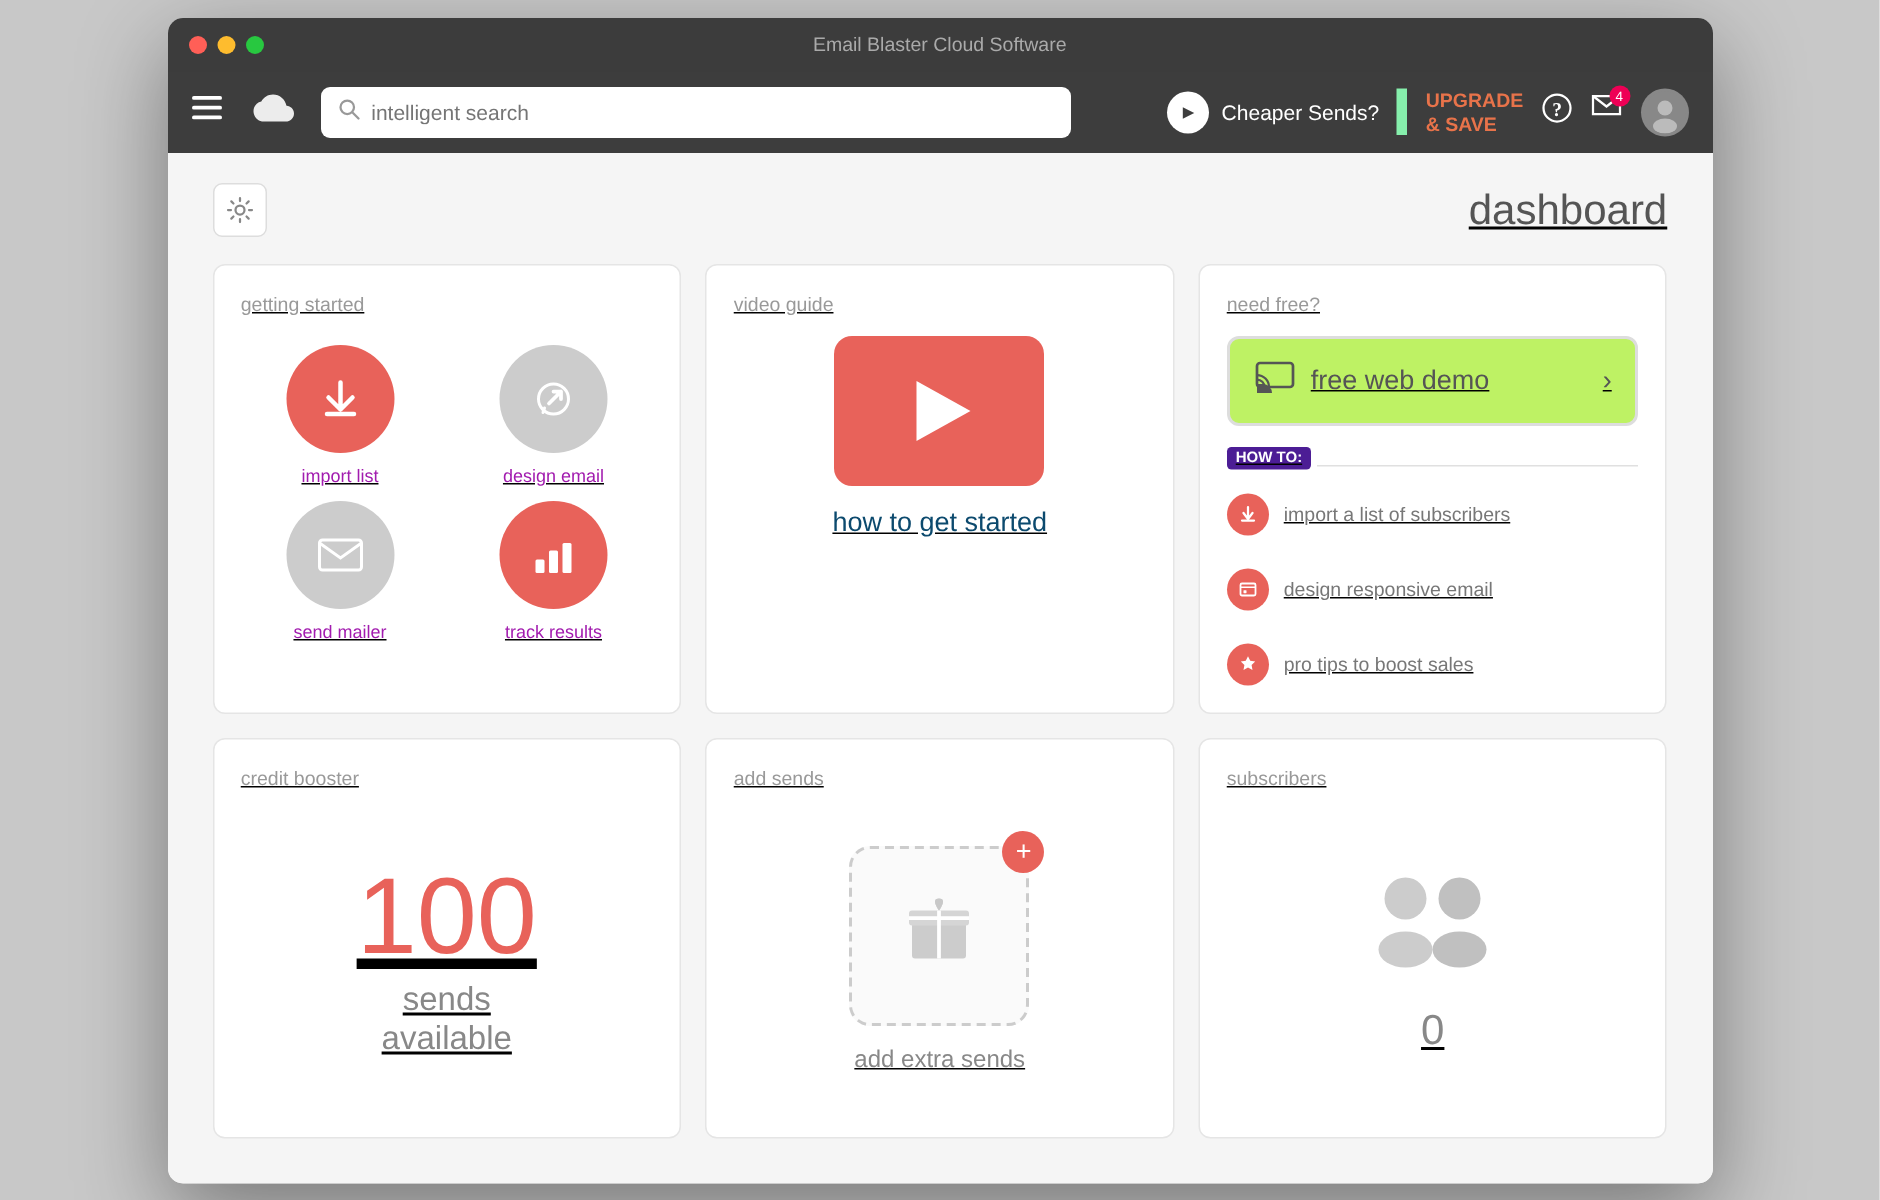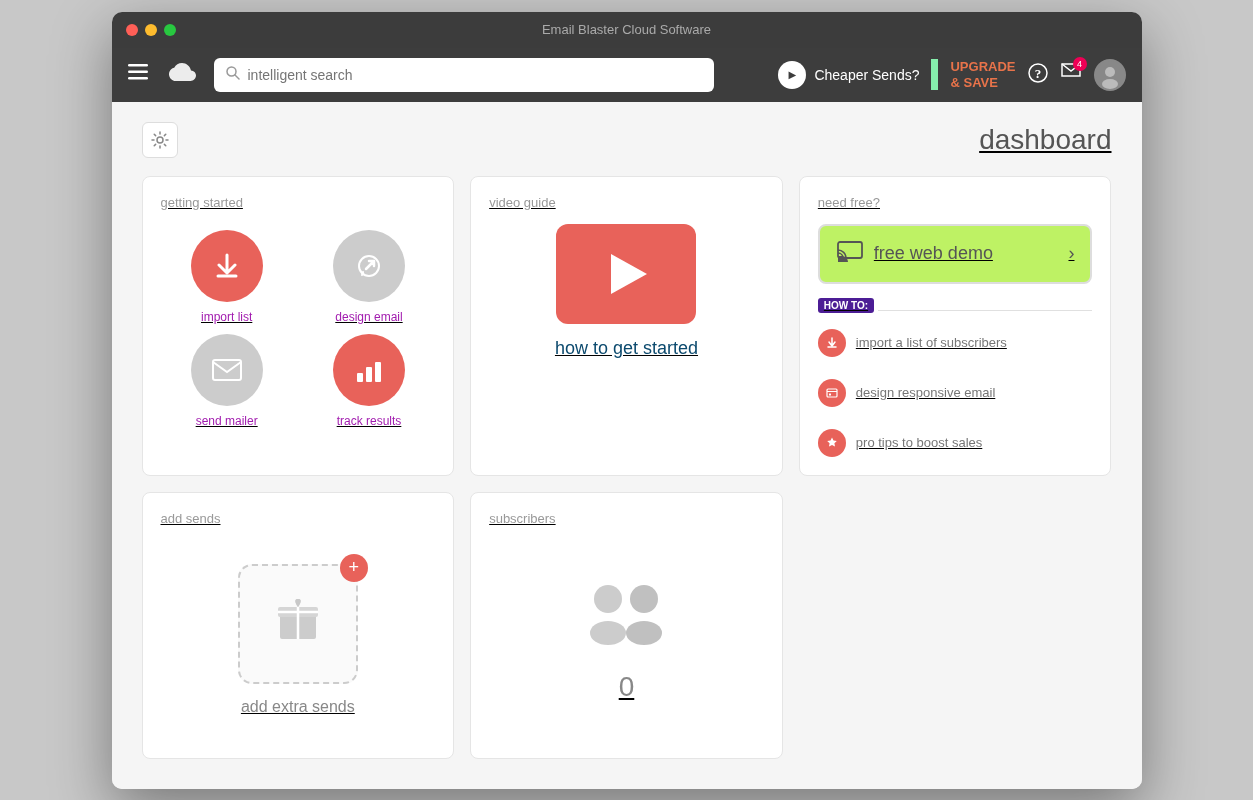--- a/index.html
+++ b/index.html
@@ -572,20 +572,27 @@
                 <svg width="14" height="14" viewBox="0 0 14 14" fill="none">
                   <path d="M7 1.5l1.5 3 3.3.5-2.4 2.3.6 3.3L7 9l-3 1.6.6-3.3L2.2 5l3.3-.5z" fill="white"></path>
                 </svg>
               </div>
               <span class="howto-item-text">pro tips to boost sales</span>
             </div>
           </div>
         </div>
       </div>
 
+      <div class="card">
+        <div class="card-title">credit booster</div>
+        <div class="credit-card">
+          <span class="credit-number">100</span>
+          <span class="credit-label">sends<br>available</span>
+        </div>
+      </div>
 
       <div class="card">
         <div class="card-title">add sends</div>
         <div class="add-sends-card">
           <div class="add-sends-box">
             <div class="plus-badge">+</div>
             <span class="gift-icon">
               <svg width="52" height="52" viewBox="0 0 52 52" fill="none">
                 <rect x="8" y="22" width="36" height="24" rx="2" fill="#ccc"></rect>
                 <rect x="6" y="14" width="40" height="10" rx="2" fill="#d5d5d5"></rect>

